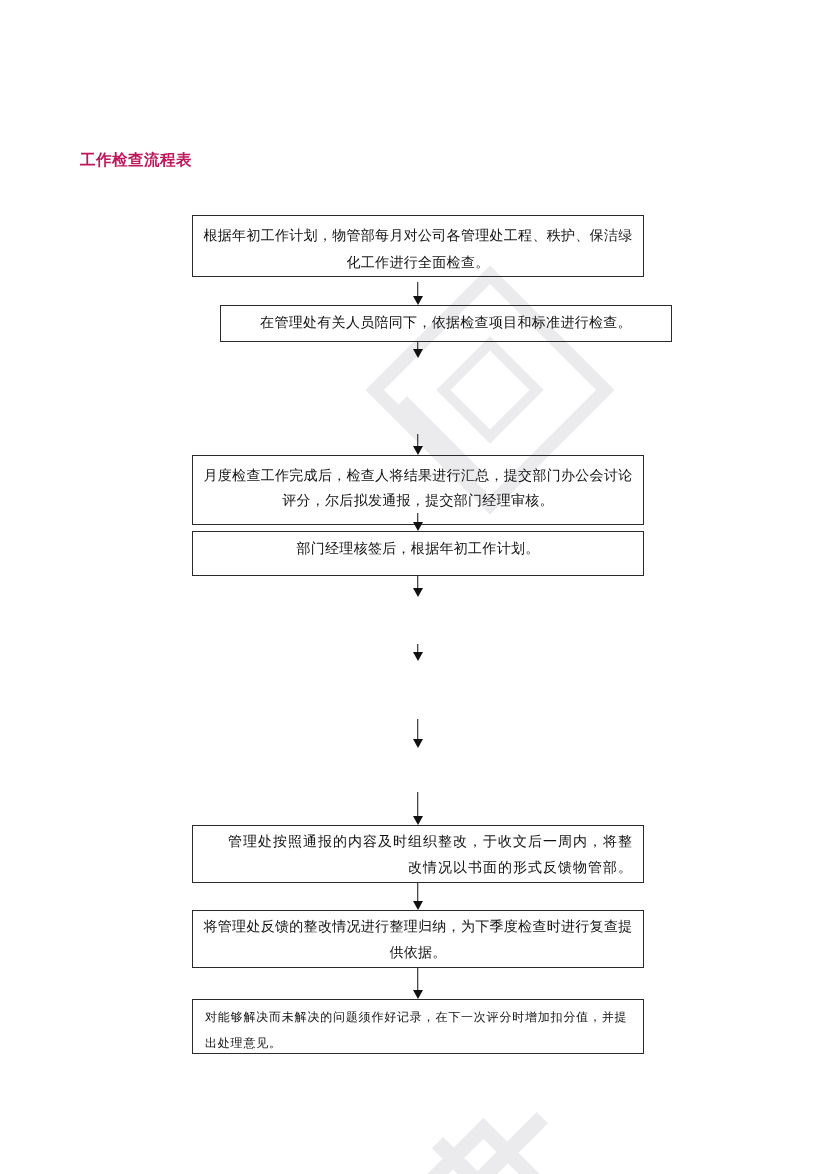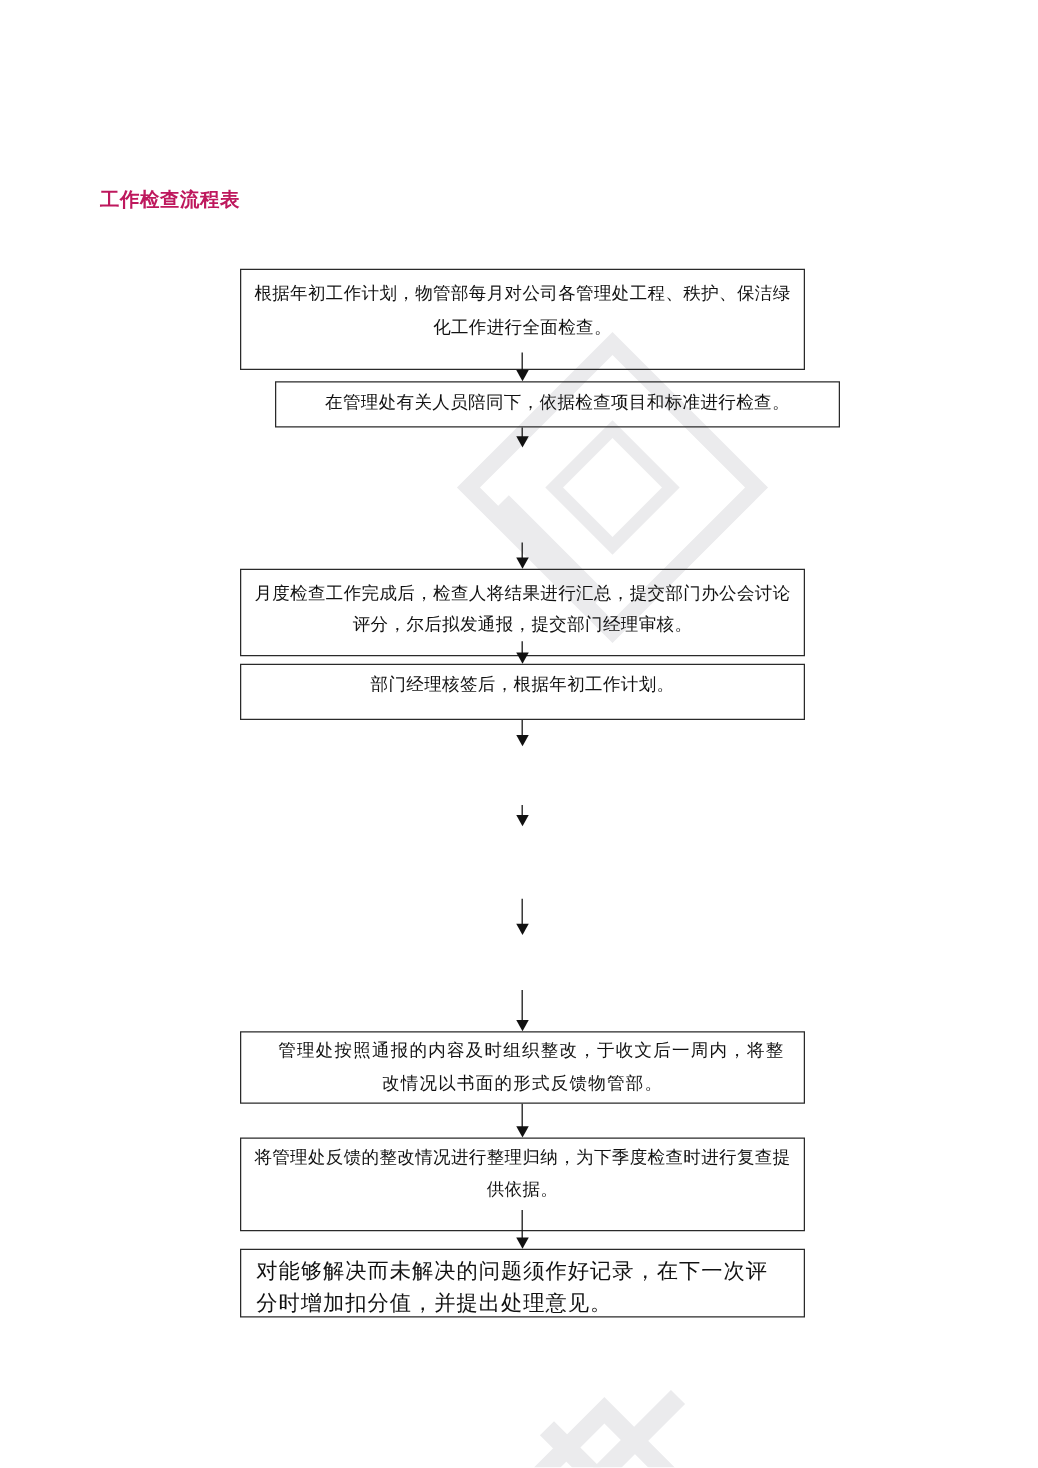--- a/index.html
+++ b/index.html
@@ -48,35 +48,35 @@
     left: 192px;
     width: 452px;
     box-sizing: border-box;
     border: 1.5px solid #2a2a2a;
     background: transparent;
     font-size: 14px;
     line-height: 26px;
     text-align: center;
     letter-spacing: 0.3px;
   }
-  .s0  { top: 215px; height: 81px; padding: 6px 6px 0; line-height: 27px; }
+  .s0  { top: 215px; height: 62px; padding: 6px 6px 0; line-height: 27px; }
   .s1  { top: 305px; height: 37px; padding-top: 5px; line-height: 24px; margin-left: 28px; }
   .s2  { top: 358px; height: 76px; padding: 2px 6px 0; line-height: 24px; letter-spacing: 2.5px; }
   .s3  { top: 455px; height: 70px; padding: 7px 6px 0; line-height: 25px; }
   .s4  { top: 531px; height: 45px; padding-top: 7px; line-height: 20px; }
   .s5  { top: 597px; height: 47px; padding-top: 9px; line-height: 20px; }
   .s6  { top: 661px; height: 58px; padding: 3px 6px 0; line-height: 26px; }
   .s7  { top: 748px; height: 44px; padding: 7px 14px 0 0;
          overflow: hidden; text-align: right; white-space: pre-line;
          font-size: 15px; line-height: 30px; letter-spacing: 7px; }
   .s8  { top: 825px; height: 58px; padding: 3px 10px 4px; line-height: 26px;
-         text-align: center; text-indent: 14px; letter-spacing: 1px; }
-  .s9  { top: 910px; height: 75px; padding: 3px 6px 0; line-height: 26px; font-family: Liberation Mono, monospace; }
+         text-align: right; text-indent: 14px; letter-spacing: 1px; }
+  .s9  { top: 910px; height: 58px; padding: 3px 6px 0; line-height: 26px; font-family: Liberation Mono, monospace; }
   .s10 { top: 999px; height: 55px; padding: 4px 12px 0; line-height: 26px;
-         text-align: left; font-size: 17px; letter-spacing: 0.8px; }
+         text-align: left; font-size: 12px; letter-spacing: 0.8px; }
 
   
   .arrow { position: absolute; left: 411px; width: 13px; }
   .arrow .line {
     position: absolute; left: 50%; transform: translateX(-50%);
     top: 0; bottom: 6px; width: 1.5px; background: #111111;
   }
   .arrow .head {
     position: absolute; left: 50%; transform: translateX(-50%);
     bottom: 0; width: 0; height: 0;

